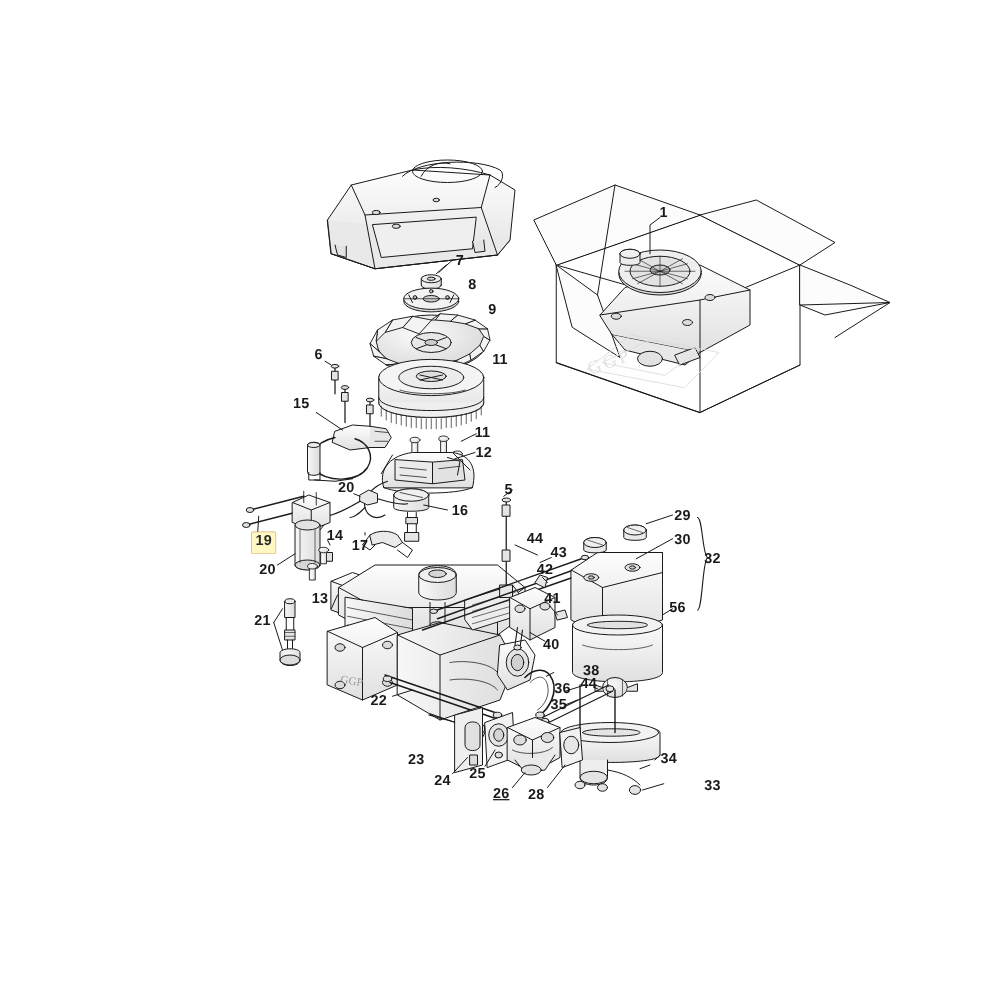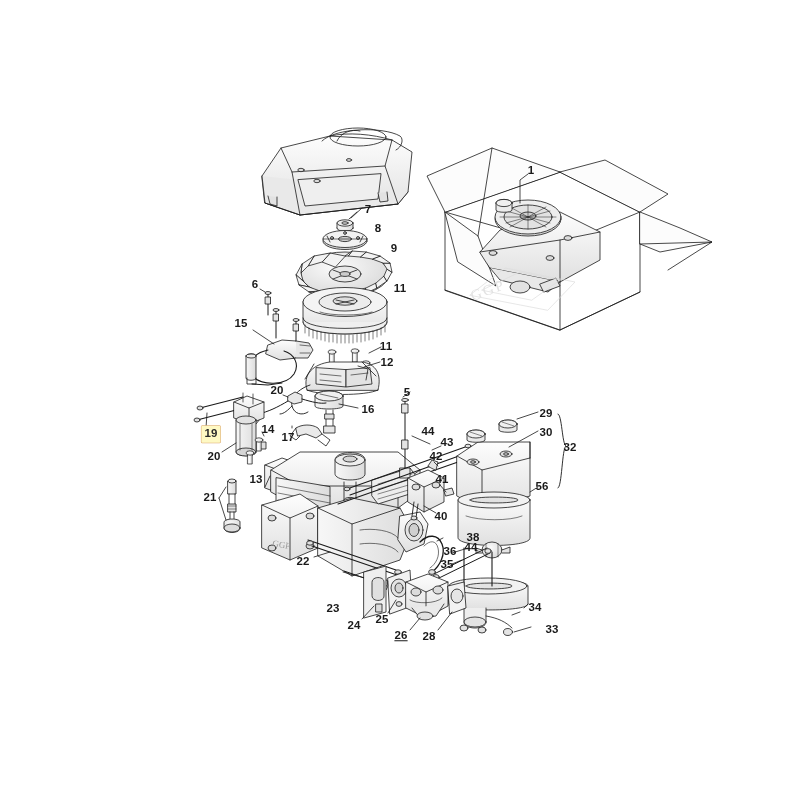--- a/index.html
+++ b/index.html
@@ -602,21 +602,21 @@
   <div class="callout" style="left:303px; top:562px;">22</div>
   <div class="callout" style="left:333px; top:577px;margin-top:32px;">23</div>
   <div class="callout" style="left:354px; top:626px;">24</div>
   <div class="callout" style="left:382px; top:620px;">25</div>
   <div class="callout" style="left:401px; top:636px;text-decoration:underline;">26</div>
   <div class="callout" style="left:429px; top:637px;">28</div>
   <div class="callout" style="left:546px; top:414px;">29</div>
   <div class="callout" style="left:546px; top:433px;">30</div>
   <div class="callout" style="left:542px; top:487px;">56</div>
   <div class="callout" style="left:570px; top:448px;">32</div>
-  <div class="callout" style="left:552px; top:630px;text-align:right;">33</div>
+  <div class="callout" style="left:570px; top:630px;text-align:right;">33</div>
   <div class="callout" style="left:535px; top:608px;">34</div>
   <div class="callout" style="left:447px; top:565px;">35</div>
   <div class="callout" style="left:450px; top:552px;">36</div>
   <div class="callout" style="left:471px; top:548px;">44</div>
   <div class="callout" style="left:452px; top:538px;margin-left:21px;">38</div>
   <div class="callout" style="left:441px; top:517px;text-align:center;">40</div>
   <div class="callout" style="left:442px; top:480px;">41</div>
   <div class="callout" style="left:436px; top:457px;">42</div>
   <div class="callout" style="left:447px; top:443px;">43</div>
   <div class="callout" style="left:428px; top:432px;">44</div>

